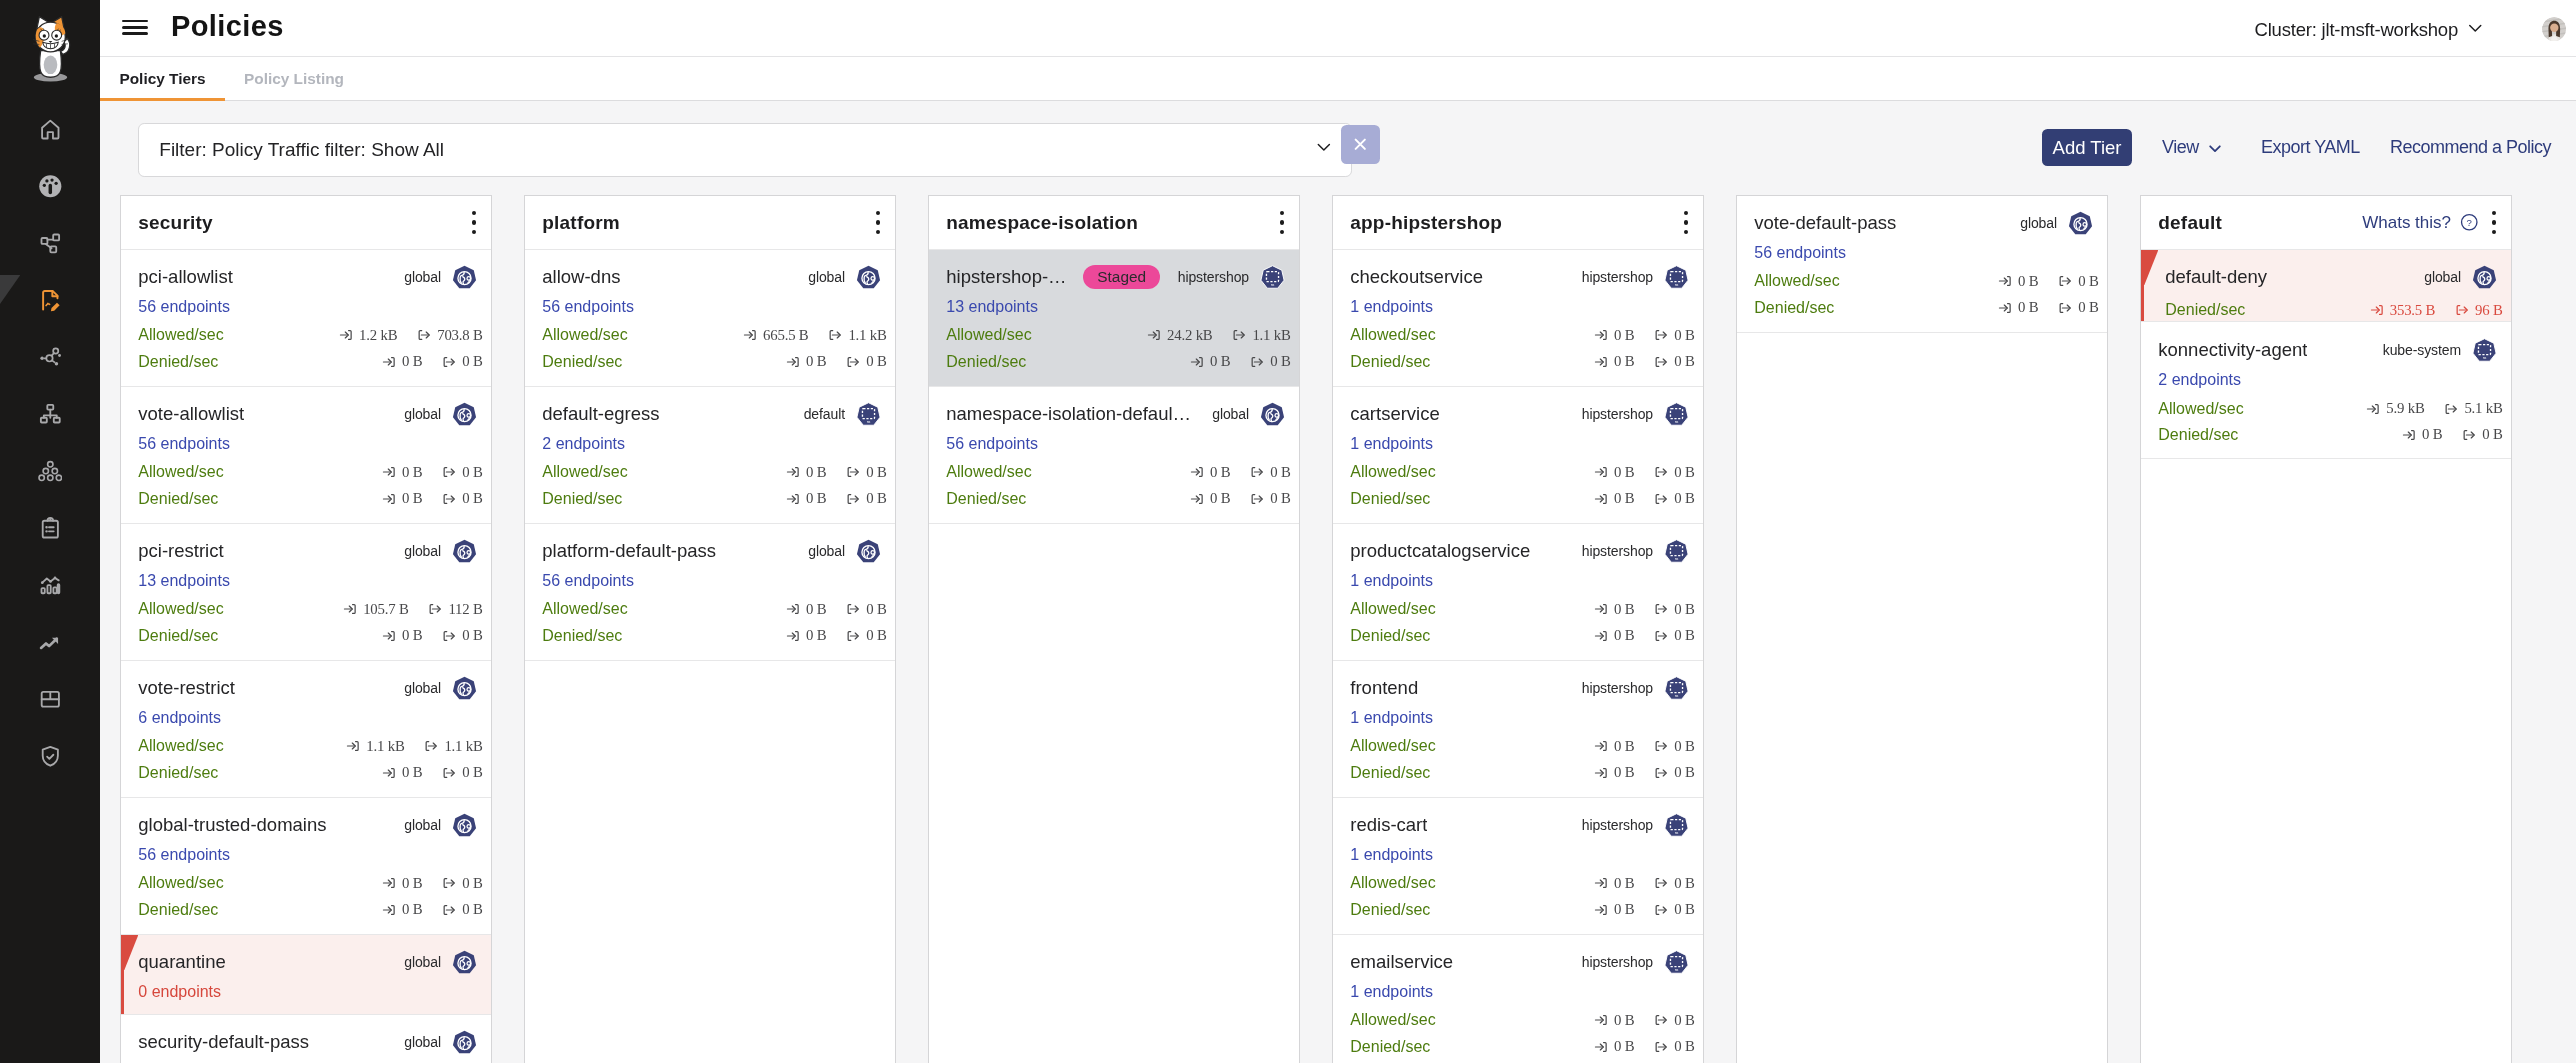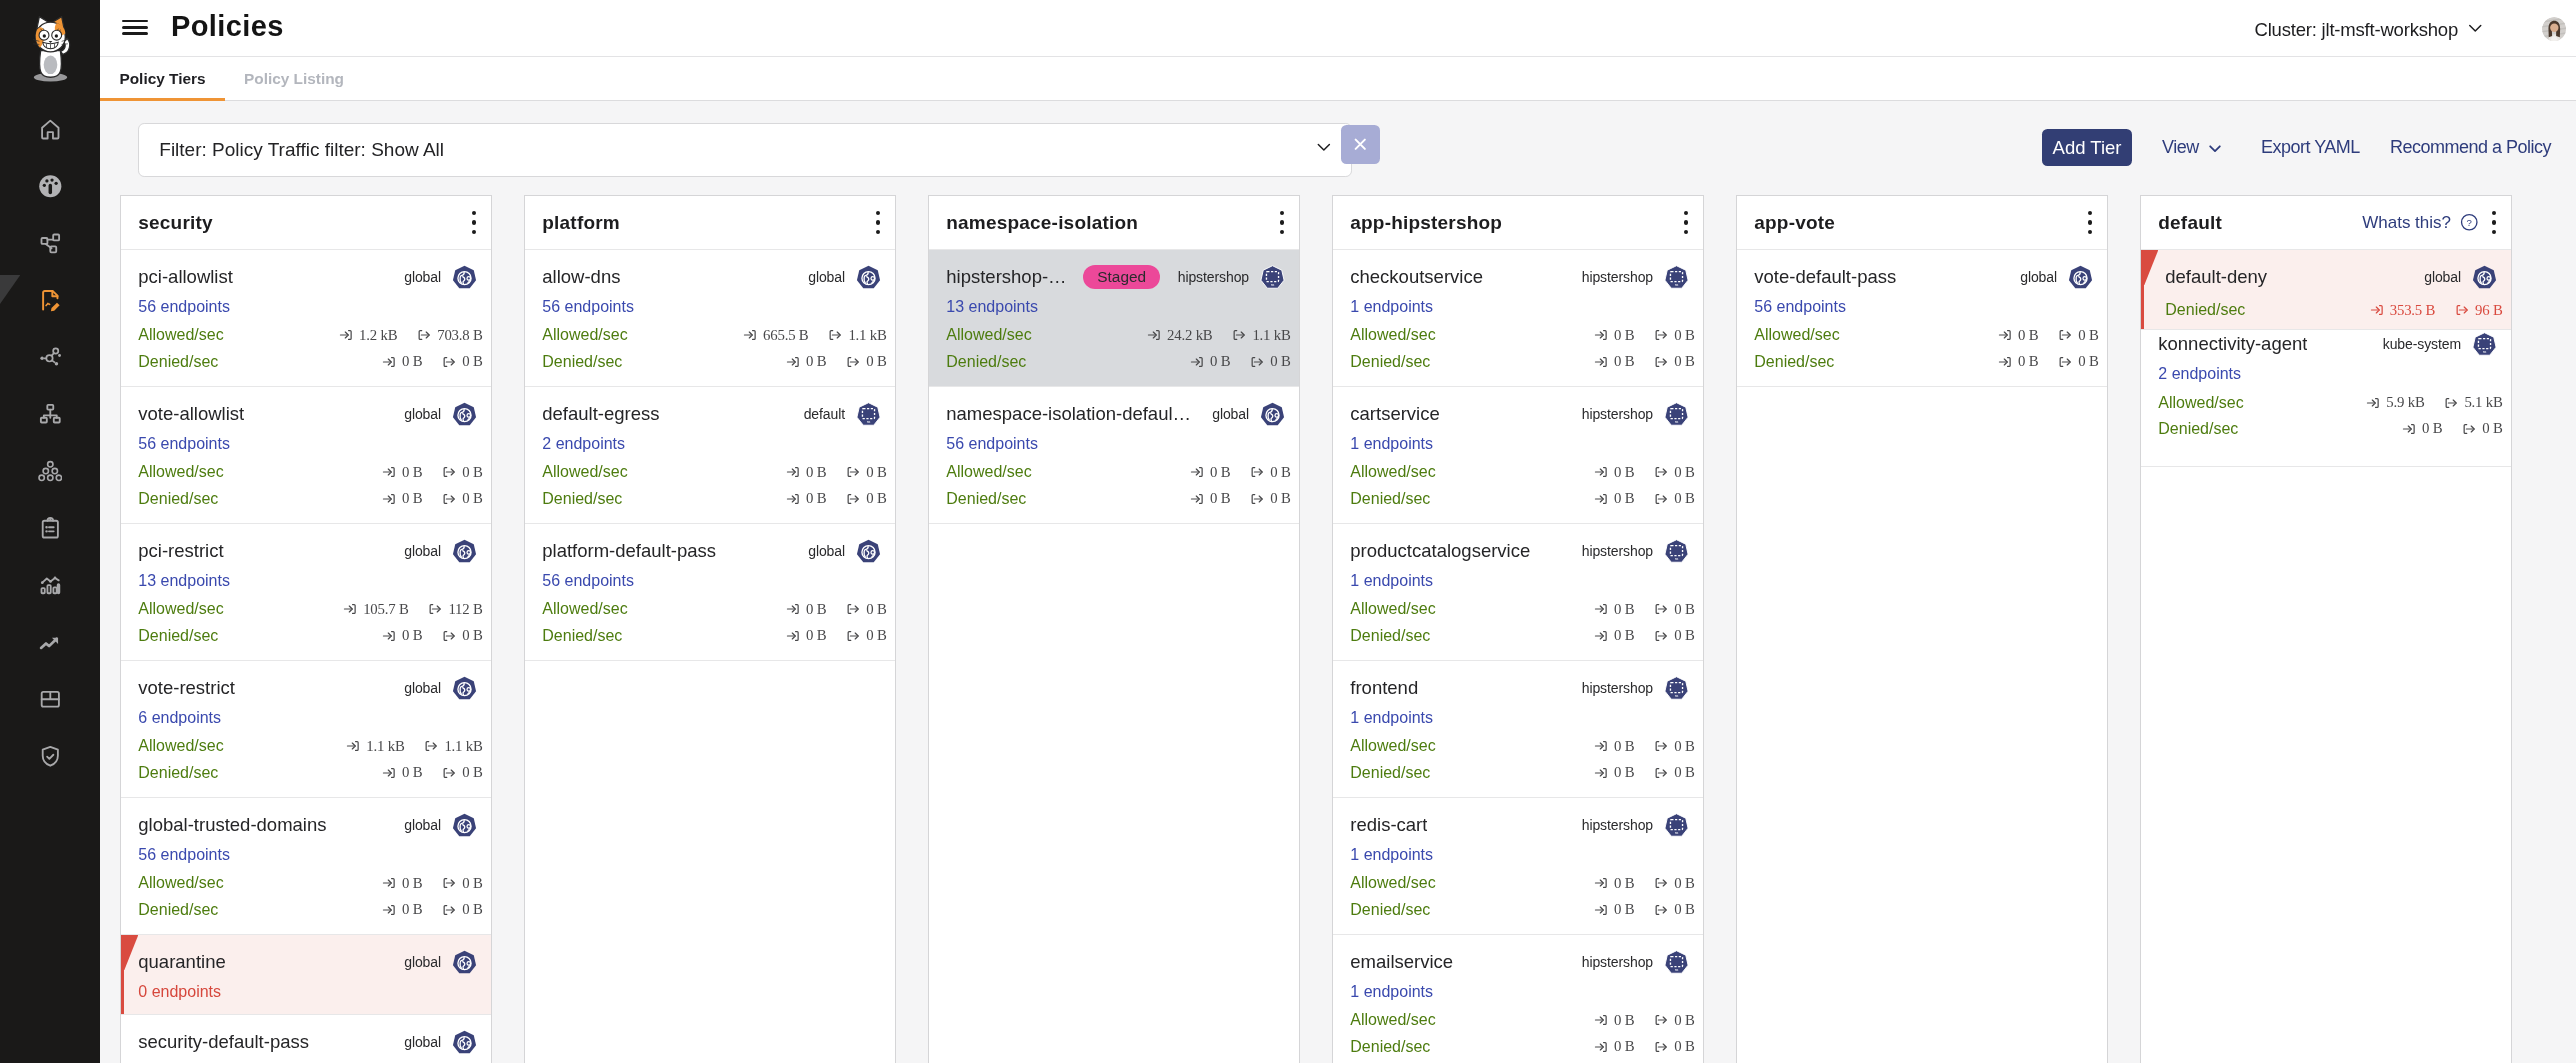--- a/index.html
+++ b/index.html
@@ -32,23 +32,23 @@
 .lane { width:372px; margin-right:32px; height:893px; background:#fff; border:1.2px solid #d5d5d7; }
 .lhead { height:54px; display:flex; align-items:center; padding:0 15.4px 0 17px; border-bottom:1.2px solid #e7e7e8; }
 .lt { font-size:19px; font-weight:700; color:#1d1d1f; letter-spacing:0.2px; }
 .sp { flex:1; }
 .kebab { display:flex; flex-direction:column; align-items:center; }
 .kebab i { width:4.3px; height:4.3px; border-radius:50%; background:#1b1b1b; margin:2.5px 0; }
 .whats { font-size:17px; color:#2e3c7c; margin-right:8.6px; }
 .qm { margin-right:13.5px; }
 .card { position:relative; height:137px; padding:14.8px 14.8px 0 17px; border-bottom:1.2px solid #e7e7e8; }
 .card.short { height:80px; }
-.card.deny { height:80px;padding-left:24px; }
+.card.deny { height:72px;padding-left:24px; }
 .card.deny .mrow { margin-top:9.9px; }
-.card.tight { padding-top:2px; }
+.card.tight { padding-top:16px; }
 .card.gray { background:#d8dadd; }
 .card.pink { background:#fbefed; }
 .card.pink::before { content:''; position:absolute; left:0; top:0; width:17px; height:35px; background:#d94b40; clip-path:polygon(0 0,100% 0,18% 100%,0 100%); }
 .card.pink::after { content:''; position:absolute; left:0; top:0; bottom:0; width:3.1px; background:#d94b40; }
 .trow { display:flex; align-items:center; height:24.6px; }
 .cname { font-size:18.5px; font-weight:500; color:#252527; white-space:nowrap; overflow:hidden; text-overflow:ellipsis; flex-shrink:1; }
 .pill { margin-left:11px; height:24px; padding:0 14px; background:#ec4899; border-radius:12.3px; font-size:15.4px; color:#2b2b2d; display:flex; align-items:center; flex-shrink:0; }
 .nsl { font-size:14px; font-weight:500; color:#2a2a2c; margin-right:10.5px; letter-spacing:-0.1px; white-space:nowrap; }
 .hp { flex-shrink:0; }
 .erow { margin-top:6.2px; height:22px; line-height:22px; font-size:16px; color:#3a49ae; }
@@ -929,29 +929,20 @@
                 <span class="mt">0 B</span>
                 <svg class="mi mo" width="14" height="14" viewBox="0 0 23 23">
                   <use href="#outarr"></use>
                 </svg>
                 <span class="mt">0 B</span>
               </span>
             </div>
           </div>
         </div>
         <div class="lane">
-          <div class="lhead">
-            <span class="lt">app-vote</span>
-            <span class="sp"></span>
-            <div class="kebab">
-              <i></i>
-              <i></i>
-              <i></i>
-            </div>
-          </div>
           <div class="card ">
             <div class="trow">
               <span class="cname">vote-default-pass</span>
               <span class="sp"></span>
               <span class="nsl">global</span>
               <svg class="hp" width="25" height="25" viewBox="0 0 41 41">
                 <use href="#glob"></use>
               </svg>
             </div>
             <div class="erow">56 endpoints</div>

